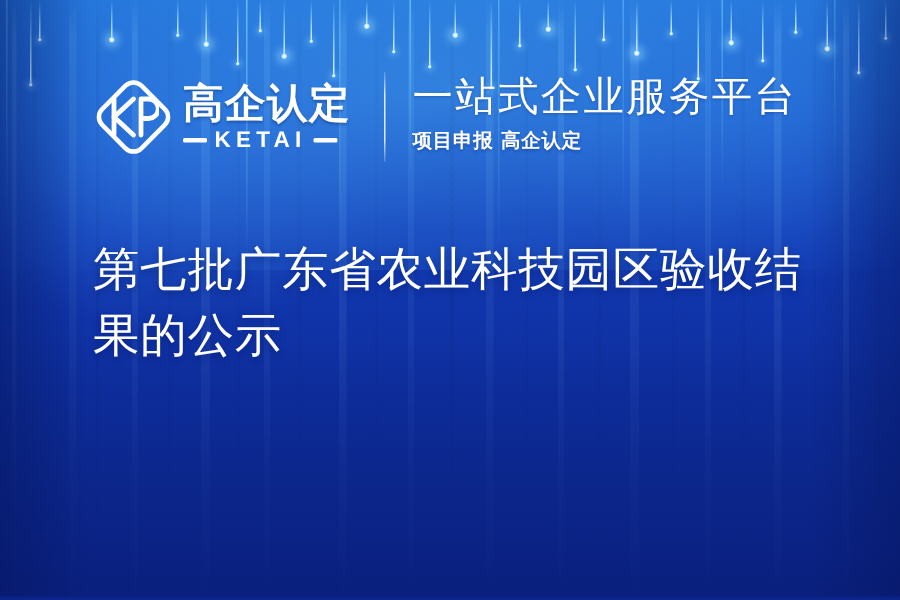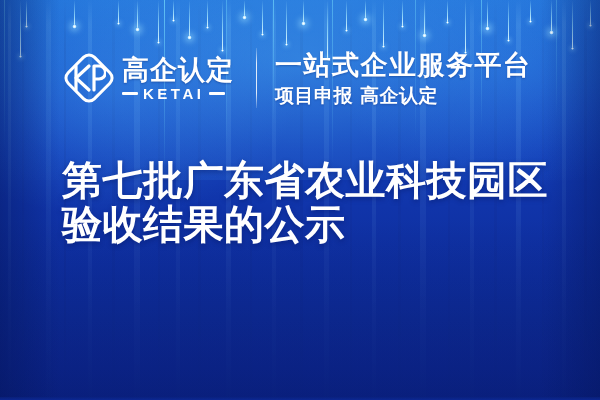--- a/index.html
+++ b/index.html
@@ -158,42 +158,42 @@
 
   .divider{
     width:1px; height:60px; margin:0 18px 0 22px;
     background:linear-gradient(180deg, rgba(255,255,255,.15) 0%, rgba(255,255,255,.85) 25%, rgba(255,255,255,.85) 75%, rgba(255,255,255,.15) 100%);
     flex:0 0 auto;
   }
 
   .taglines{ display:flex; flex-direction:column; justify-content:center; }
   .tagline-main{
     color:#ffffff; font-size:27px; line-height:32px;
-    letter-spacing:1.5px; font-weight:700;
+    letter-spacing:1.5px; font-weight:400;
     font-family:"DejaVu Serif","Liberation Serif",serif;
     text-shadow:0 1px 2px rgba(5,25,95,.30);
   }
   .tagline-sub{
-    color:#ffffff; font-size:19px; line-height:24px;
+    color:#ffffff; font-size:13px; line-height:24px;
     letter-spacing:.5px; font-weight:700;
     margin-top:2px;
     font-family:"DejaVu Serif","Liberation Serif",serif;
     text-shadow:0 1px 2px rgba(5,25,95,.30);
   }
 
   
   .title-wrap{
     position:absolute; left:62px; top:158px;
     width:500px;
   }
   .title{
     color:#ffffff;
-    font-size:40px;
+    font-size:31px;
     line-height:44px;
-    font-weight:700;
+    font-weight:400;
     letter-spacing:.5px;
     font-family:"DejaVu Sans","Liberation Sans",sans-serif;
     text-shadow:0 2px 5px rgba(4,20,85,.42);
     word-break:break-all;
   }
 
   .bottom-edge{
     position:absolute; left:0; right:0; bottom:0; height:3px;
     background:linear-gradient(180deg, rgba(10,35,130,.55), rgba(12,40,150,.85));
     pointer-events:none;

